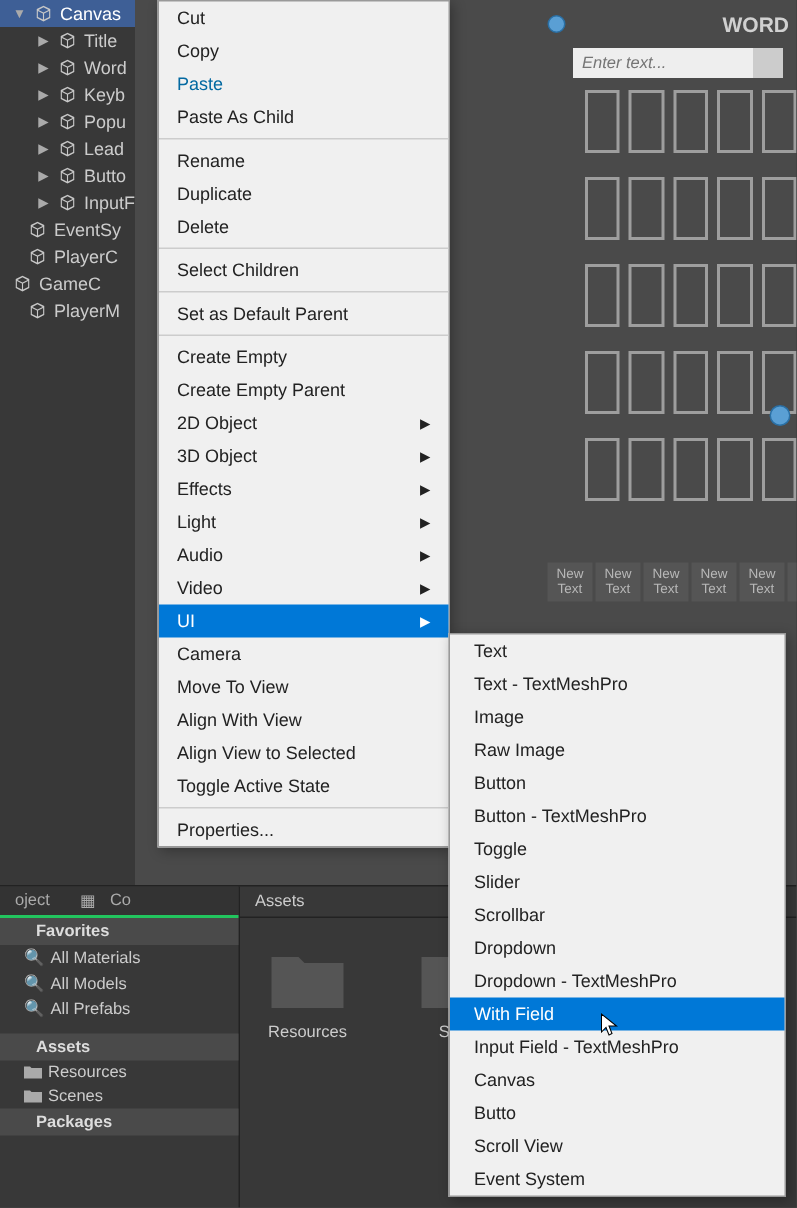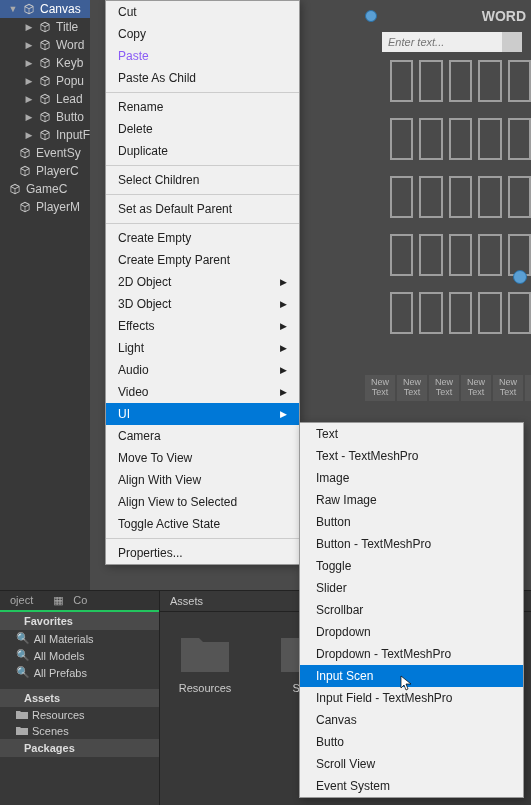--- a/index.html
+++ b/index.html
@@ -23,21 +23,21 @@
 .grid-cell { width: 42px; height: 42px; border: 2px solid #9e9e9e; background: #4a4a4a; }
 .btn-row { position: absolute; left: 275px; top: 375px; display: flex; gap: 2px; }
 .btn-cell { width: 30px; height: 26px; background: #555; color: #b8b8b8; font-size: 9px; text-align: center; padding: 2px 1px; line-height: 10px; }
 .btn-label-top { display: block; }
 .btn-label-bot { display: block; }
 .scene-handle2 { position: absolute; right: 4px; top: 270px; width: 14px; height: 14px; background: #5a9fd4; border-radius: 50%; border: 1px solid #2a6fa4; }
 
 .context-menu { position: absolute; left: 105px; top: 0; width: 195px; background: #f0f0f0; border: 1px solid #999; box-shadow: 2px 2px 8px rgba(0,0,0,0.3); color: #222; }
 .menu-item { padding: 4px 12px; cursor: default; display: flex; justify-content: space-between; align-items: center; }
 .menu-item.highlighted { background: #0078d7; color: #fff; }
-.menu-item.disabled { color: #8b5cf6; align-items: center; }
+.menu-item.disabled { color: #0369a1; align-items: center; }
 .menu-sep { border-top: 1px solid #ccc; margin: 3px 0; }
 .submenu-arrow { font-size: 9px; color: #222; }
 .menu-item.highlighted .submenu-arrow { color: #fff; }
 
 .submenu { position: absolute; left: 299px; top: 422px; width: 225px; background: #f0f0f0; border: 1px solid #999; box-shadow: 2px 2px 8px rgba(0,0,0,0.3); color: #222; }
 .submenu .menu-item { padding: 4px 16px; }
 
 .cursor { position: absolute; left: 399px; top: 674px; width: 18px; height: 18px; pointer-events: none; z-index: 999; }
 
 .bottom-panel { position: absolute; left: 0; bottom: 0; right: 0; height: 215px; background: #383838; border-top: 1px solid #222; display: flex; }
@@ -305,24 +305,24 @@
       <span>Paste</span>
     </div>
   <div class="menu-item">
       <span>Paste As Child</span>
     </div>
   <div class="menu-sep"></div>
   <div class="menu-item">
       <span>Rename</span>
     </div>
   <div class="menu-item">
+      <span>Duplicate</span>
+    </div>
+  <div class="menu-item">
       <span>Delete</span>
-    </div>
-  <div class="menu-item">
-      <span>Duplicate</span>
     </div>
   <div class="menu-sep"></div>
   <div class="menu-item">
       <span>Select Children</span>
     </div>
   <div class="menu-sep"></div>
   <div class="menu-item">
       <span>Set as Default Parent</span>
     </div>
   <div class="menu-sep"></div>
@@ -409,21 +409,21 @@
   <div class="menu-item">
       <span>Scrollbar</span>
     </div>
   <div class="menu-item">
       <span>Dropdown</span>
     </div>
   <div class="menu-item">
       <span>Dropdown - TextMeshPro</span>
     </div>
   <div class="menu-item highlighted">
-      <span>Input Scen</span>
+      <span>With Field</span>
     </div>
   <div class="menu-item">
       <span>Input Field - TextMeshPro</span>
     </div>
   <div class="menu-item">
       <span>Canvas</span>
     </div>
   <div class="menu-item">
       <span>Butto</span>
     </div>

